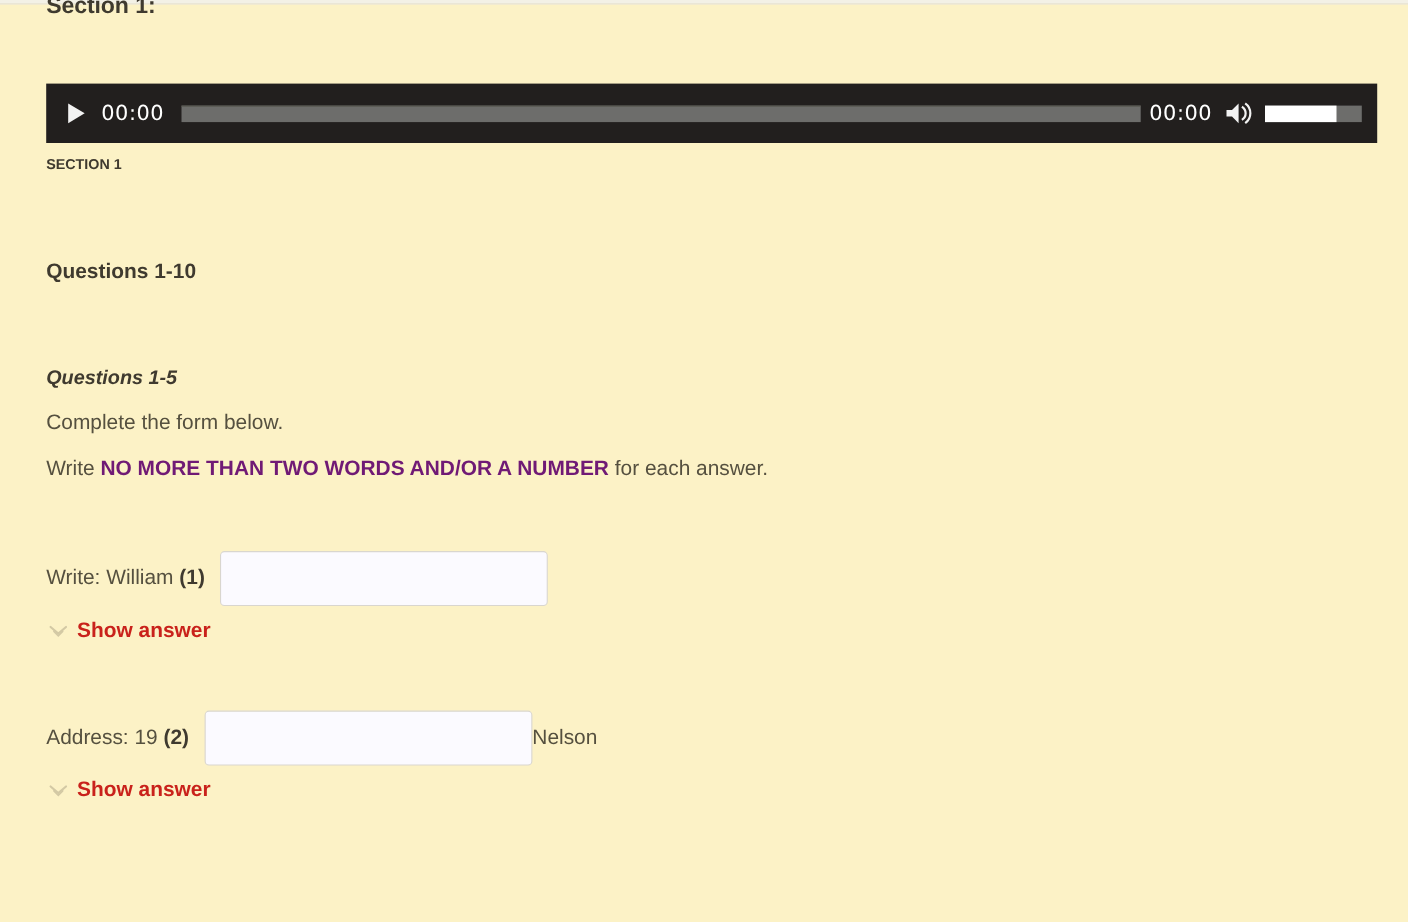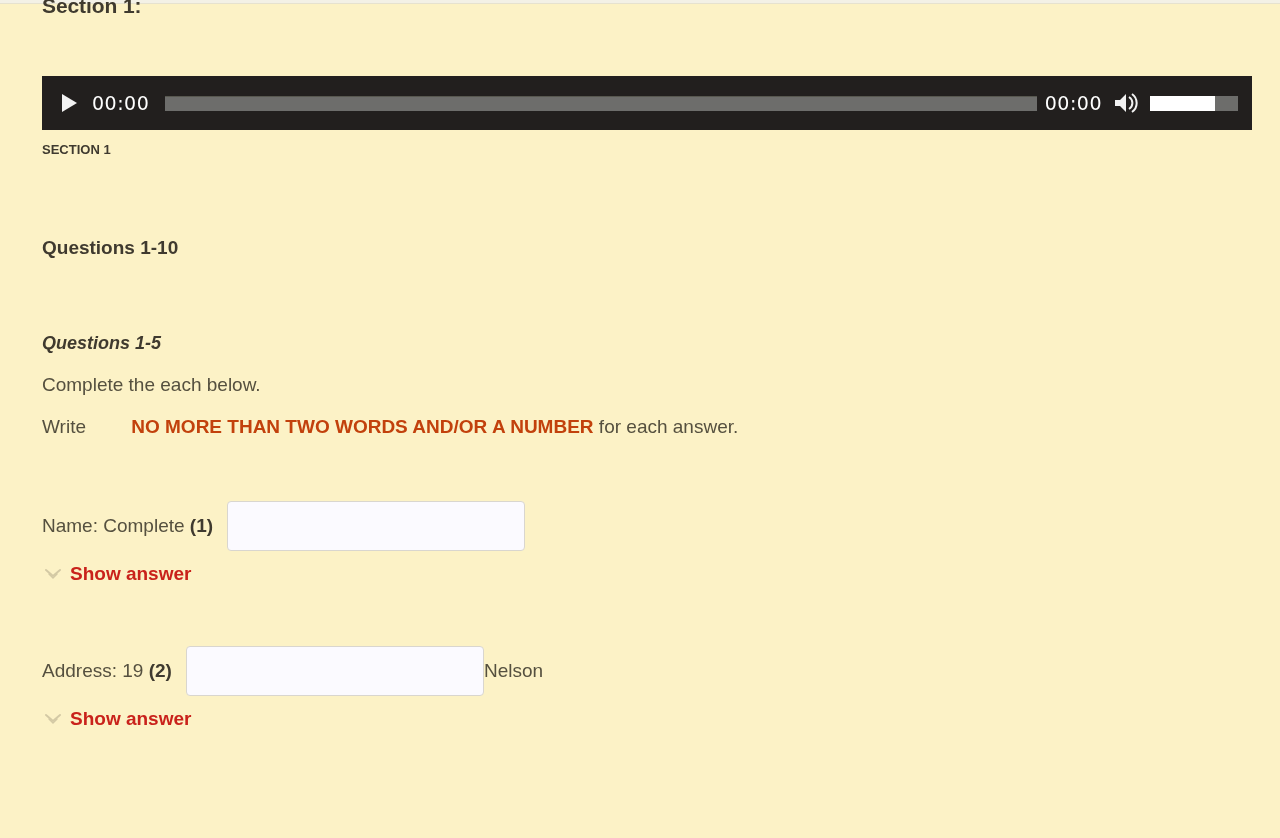--- a/index.html
+++ b/index.html
@@ -153,22 +153,21 @@
   }
   p.instr {
     margin: 16px 0 0 0;
     font-size: 19px;
     font-weight: normal;
     color: #55503f;
     line-height: 26px;
   }
   p.instr strong {
     font-weight: bold;
-    color: #c2410c;
-    margin-left: 40px;
+    color: #701a75;
   }
   h3.form-title {
     margin: 62px 0 0 0;
     font-size: 22px;
     font-weight: bold;
     color: #3f3a2f;
     line-height: 30px;
   }
 
   
@@ -259,29 +258,29 @@
   </div>
 
   <div class="content">
 
     <h3 class="section-heading">SECTION 1</h3>
 
     <h3 class="questions-range">Questions 1-10</h3>
 
     <p class="q-sub">Questions 1-5</p>
 
-    <p class="instr">Complete the each below.</p>
+    <p class="instr">Complete the form below.</p>
 
     <p class="instr">
       <span>Write </span><strong>NO MORE THAN TWO WORDS AND/OR A NUMBER</strong><span> for each answer.</span>
     </p>
 
 
     <div class="form-row">
-      <span class="row-label"><span>Name: Complete </span><b>(1)</b></span>
+      <span class="row-label"><span>Write: William </span><b>(1)</b></span>
       <input class="answer-input" type="text" placeholder="" style="">
       <span class="row-suffix"></span>
     </div>
 
     <div class="show-answer">
       <span class="chev">
         <svg width="18" height="12" viewBox="0 0 18 12" aria-hidden="true">
           <path d="M2 2 L9 8 L16 2" stroke="#b3a98a" stroke-width="2" fill="none" stroke-linecap="round"></path>
           <path d="M5 6 L9 10 L13 6" stroke="#b3a98a" stroke-width="1.5" fill="none" stroke-linecap="round"></path>
         </svg>

